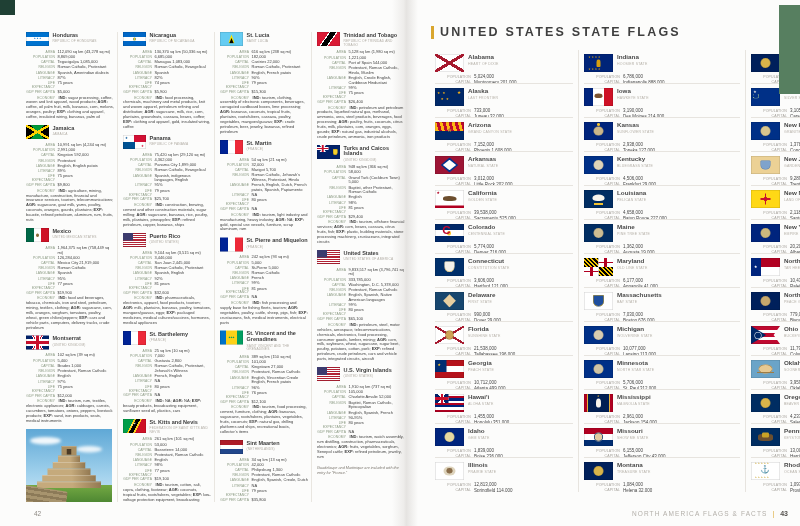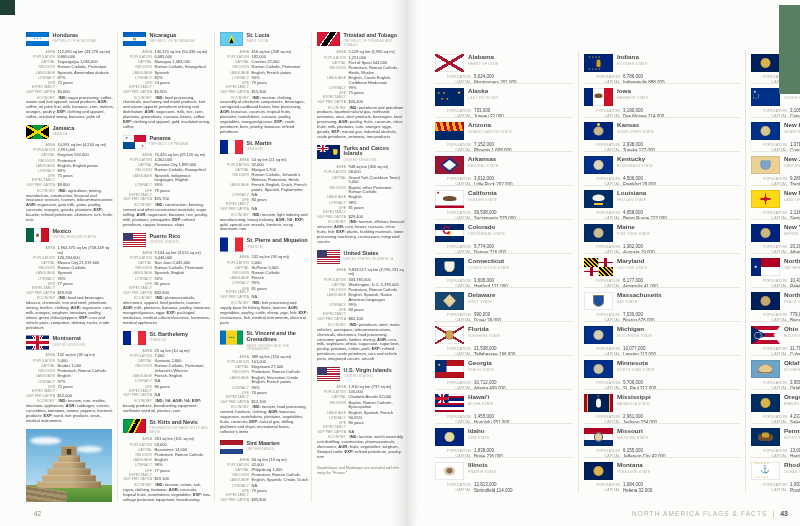--- a/index.html
+++ b/index.html
@@ -878,20 +878,24 @@
               <div class="eecon"><span class="elabel">ECONOMY</span> <span><b>IND:</b> tourism, watch assembly, rum distilling, construction, pharmaceuticals, electronics; <b>AGR:</b> fruits, vegetables, sorghum, Senepol cattle; <b>EXP:</b> refined petroleum, jewelry, rum</span></div>
             </div>
             <div class="lnote">Guadeloupe and Martinique are included with the entry for “France.”</div>
           </div>
         </div>
       </div>
     <div class="pageno-l">42</div>
   </div>
   <div class="gutter"></div>
   <div class="page page-right">
+    <div class="rhead">
+      <span class="rbar" style="background: rgb(217, 166, 46);"></span>
+      <h1 class="rtitle">UNITED STATES STATE FLAGS</h1>
+    </div>
     <div class="grid" id="states-grid">
         <div class="gcol">
           <div class="cell">
             <div class="cin">
               <div class="chead">
                 <span class="flag" style="width: 58px; height: 36px; background: rgb(255, 255, 255); font-size: 15px;">
                   <i style="left:0;top:0;width:100%;height:100%;background:linear-gradient(31deg,transparent 45%,#a6192e 45% 55%,transparent 55%),linear-gradient(-31deg,transparent 45%,#a6192e 45% 55%,transparent 55%)"></i>
                 </span>
                 <div>
                   <div class="sname">Alabama</div>

